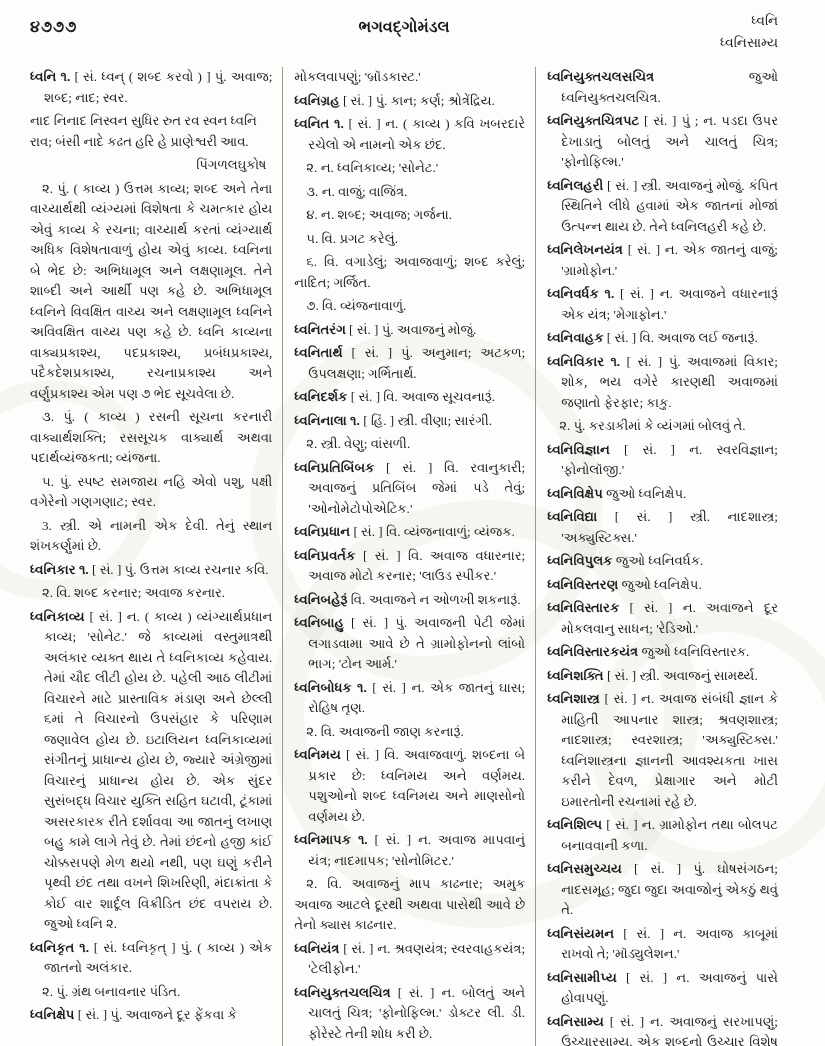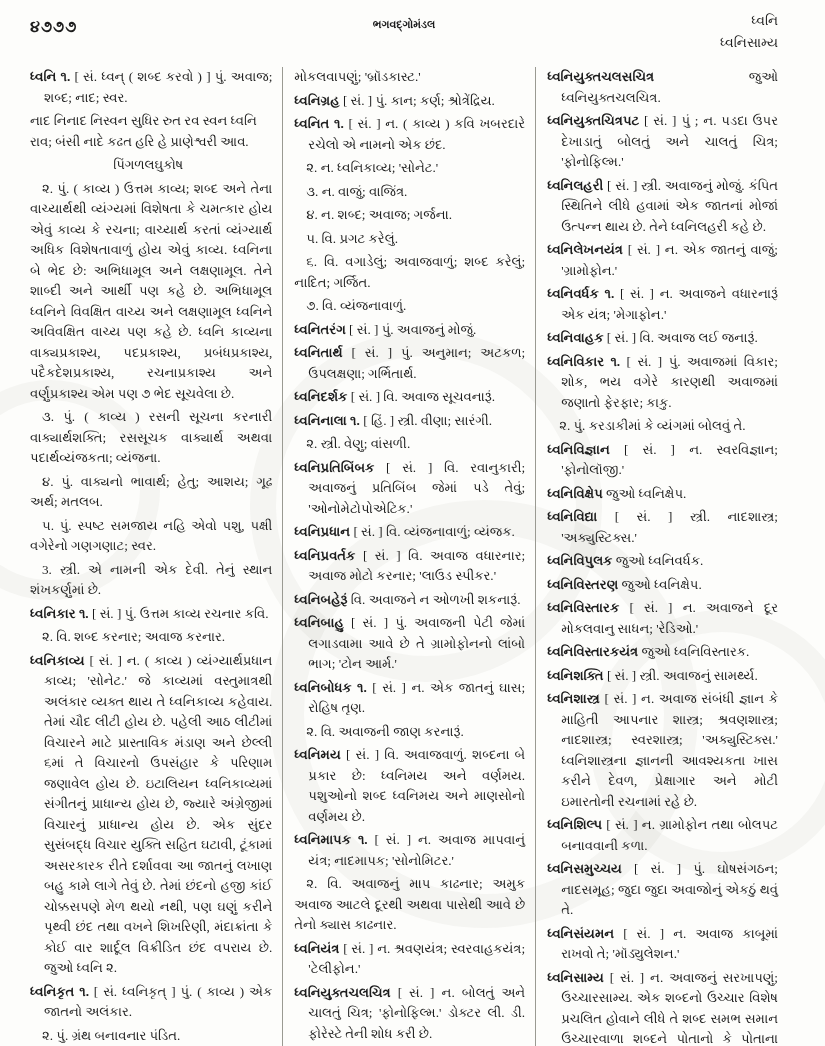--- a/index.html
+++ b/index.html
@@ -15,36 +15,36 @@
   
   .watermark{position:absolute;inset:0;pointer-events:none;z-index:0;}
   .ring{position:absolute;border-radius:50%;border:26px solid rgba(90,90,80,0.05);}
   .ring.r1{width:300px;height:300px;left:250px;top:330px;}
   .ring.r2{width:360px;height:360px;left:270px;top:500px;border-width:34px;}
   .ring.r3{width:220px;height:220px;left:590px;top:610px;border-width:22px;}
   .ring.r4{width:180px;height:180px;left:-60px;top:380px;border-width:20px;}
 
   header{position:relative;z-index:1;display:flex;align-items:flex-start;margin-bottom:14px;}
   .pageno{width:160px;font-weight:bold;font-size:16px;letter-spacing:1px;padding-top:8px;}
-  .title{flex:1;text-align:center;font-weight:bold;font-size:11px;padding-top:8px;}
+  .title{flex:1;text-align:center;font-weight:bold;font-size:16px;padding-top:8px;}
   .guides{width:160px;text-align:right;font-weight:normal;font-size:13.5px;line-height:1.6;}
 
   main.columns{position:relative;z-index:1;display:flex;align-items:stretch;}
   section.col{
     width:253px;box-sizing:border-box;
     font-size:13.2px;line-height:20.5px;
     text-align:justify;
   }
   section.col + section.col{border-left:1px solid #9a9a92;margin-left:10px;padding-left:11px;}
   section.col p{margin:0 0 3px 0;}
   p.entry{padding-left:14px;text-indent:-14px;}
   p.sense{text-indent:12px;}
   p.cont{text-indent:0;}
   p.verse{margin-left:6px;text-align:left;}
-  p.attrib{text-align:center;margin-top:-2px;padding-right:6px;}
+  p.attrib{text-align:right;margin-top:-2px;padding-right:6px;}
   b.hw{font-weight:bold;}
 </style>
 </head>
 <body>
 
 <div class="page">
 
   <div class="watermark">
     <div class="ring r1"></div>
     <div class="ring r2"></div>
@@ -61,21 +61,20 @@
     </div>
   </header>
 
   <main class="columns">
     <section class="col">
         <p class="entry"><b class="hw">ધ્વનિ ૧. </b>[ સં. ધ્વન્ ( શબ્દ કરવો ) ] પું. અવાજ; શબ્દ; નાદ; સ્વર.</p>
         <p class="verse">નાદ નિનાદ નિસ્વન સુધિર રુત રવ સ્વન ધ્વનિ રાવ; બંસી નાદે કઢત હરિ હે પ્રાણેશ્વરી આવ.</p>
         <p class="attrib">પિંગળલઘુકોષ</p>
         <p class="sense">૨. પું. ( કાવ્ય ) ઉત્તમ કાવ્ય; શબ્દ અને તેના વાચ્યાર્થથી વ્યંગ્યમાં વિશેષતા કે ચમત્કાર હોય એવું કાવ્ય કે રચના; વાચ્યાર્થ કરતાં વ્યંગ્યાર્થ અધિક વિશેષતાવાળું હોય એવું કાવ્ય. ધ્વનિના બે ભેદ છે: અભિધામૂલ અને લક્ષણામૂલ. તેને શાબ્દી અને આર્થી પણ કહે છે. અભિધામૂલ ધ્વનિને વિવક્ષિત વાચ્ય અને લક્ષણામૂલ ધ્વનિને અવિવક્ષિત વાચ્ય પણ કહે છે. ધ્વનિ કાવ્યના વાક્યપ્રકાશ્ય, પદપ્રકાશ્ય, પ્રબંધપ્રકાશ્ય, પદૈકદેશપ્રકાશ્ય, રચનાપ્રકાશ્ય અને વર્ણુપ્રકાશ્ય એમ પણ ૭ ભેદ સૂચવેલા છે.</p>
         <p class="sense">૩. પું. ( કાવ્ય ) રસની સૂચના કરનારી વાક્યાર્થશક્તિ; રસસૂચક વાક્યાર્થ અથવા પદાર્થવ્યંજકતા; વ્યંજના.</p>
-        <p class="sense">૪. પું. વાક્યનો ભાવાર્થ; હેતુ; આશય; ગૂઢ અર્થ; મતલબ.</p>
         <p class="sense">૫. પું. સ્પષ્ટ સમજાય નહિ એવો પશુ, પક્ષી વગેરેનો ગણગણાટ; સ્વર.</p>
         <p class="sense">3. સ્ત્રી. એ નામની એક દેવી. તેનું સ્થાન શંખકર્ણુમાં છે.</p>
         <p class="entry"><b class="hw">ધ્વનિકાર ૧. </b>[ સં. ] પું. ઉત્તમ કાવ્ય રચનાર કવિ.</p>
         <p class="sense">૨. વિ. શબ્દ કરનાર; અવાજ કરનાર.</p>
         <p class="entry"><b class="hw">ધ્વનિકાવ્ય </b>[ સં. ] ન. ( કાવ્ય ) વ્યંગ્યાર્થપ્રધાન કાવ્ય; 'સોનેટ.' જે કાવ્યમાં વસ્તુમાત્રથી અલંકાર વ્યક્ત થાય તે ધ્વનિકાવ્ય કહેવાય. તેમાં ચૌદ લીટી હોય છે. પહેલી આઠ લીટીમાં વિચારને માટે પ્રાસ્તાવિક મંડાણ અને છેલ્લી ૬માં તે વિચારનો ઉપસંહાર કે પરિણામ જણાવેલ હોય છે. ઇટાલિયન ધ્વનિકાવ્યમાં સંગીતનું પ્રાધાન્ય હોય છે, જ્યારે અંગ્રેજીમાં વિચારનું પ્રાધાન્ય હોય છે. એક સુંદર સુસંબદ્ધ વિચાર યુક્તિ સહિત ઘટાવી, ટૂંકામાં અસરકારક રીતે દર્શાવવા આ જાતનું લખાણ બહુ કામે લાગે તેવું છે. તેમાં છંદનો હજી કાંઈ ચોક્કસપણે મેળ થયો નથી, પણ ઘણું કરીને પૃથ્વી છંદ તથા વખને શિખરિણી, મંદાક્રાંતા કે કોઈ વાર શાર્દૂલ વિક્રીડિત છંદ વપરાય છે. જુઓ ધ્વનિ ૨.</p>
         <p class="entry"><b class="hw">ધ્વનિકૃત ૧. </b>[ સં. ધ્વનિકૃત્ ] પું. ( કાવ્ય ) એક જાતનો અલંકાર.</p>
         <p class="sense">૨. પું. ગ્રંથ બનાવનાર પંડિત.</p>
         <p class="entry"><b class="hw">ધ્વનિક્ષેપ </b>[ સં. ] પું. અવાજને દૂર ફેંકવા કે</p>
       </section>
     <section class="col">
@@ -120,17 +119,18 @@
         <p class="entry"><b class="hw">ધ્વનિવિદ્યા </b>[ સં. ] સ્ત્રી. નાદશાસ્ત્ર; 'અક્યુસ્ટિક્સ.'</p>
         <p class="entry"><b class="hw">ધ્વનિવિપુલક </b>જુઓ ધ્વનિવર્ધક.</p>
         <p class="entry"><b class="hw">ધ્વનિવિસ્તરણ </b>જુઓ ધ્વનિક્ષેપ.</p>
         <p class="entry"><b class="hw">ધ્વનિવિસ્તારક </b>[ સં. ] ન. અવાજને દૂર મોકલવાનુ સાધન; 'રેડિઓ.'</p>
         <p class="entry"><b class="hw">ધ્વનિવિસ્તારકયંત્ર </b>જુઓ ધ્વનિવિસ્તારક.</p>
         <p class="entry"><b class="hw">ધ્વનિશક્તિ </b>[ સં. ] સ્ત્રી. અવાજનું સામર્થ્ય.</p>
         <p class="entry"><b class="hw">ધ્વનિશાસ્ત્ર </b>[ સં. ] ન. અવાજ સંબંધી જ્ઞાન કે માહિતી આપનાર શાસ્ત્ર; શ્રવણશાસ્ત્ર; નાદશાસ્ત્ર; સ્વરશાસ્ત્ર; 'અક્યુસ્ટિક્સ.' ધ્વનિશાસ્ત્રના જ્ઞાનની આવશ્યકતા ખાસ કરીને દેવળ, પ્રેક્ષાગાર અને મોટી ઇમારતોની રચનામાં રહે છે.</p>
         <p class="entry"><b class="hw">ધ્વનિશિલ્પ </b>[ સં. ] ન. ગ્રામોફોન તથા બોલપટ બનાવવાની કળા.</p>
         <p class="entry"><b class="hw">ધ્વનિસમુચ્ચય </b>[ સં. ] પું. ઘોષસંગઠન; નાદસમૂહ; જુદા જુદા અવાજોનું એકઠું થવું તે.</p>
         <p class="entry"><b class="hw">ધ્વનિસંયમન </b>[ સં. ] ન. અવાજ કાબૂમાં રાખવો તે; 'મૉડ્યુલેશન.'</p>
+        <p class="entry"><b class="hw">ધ્વનિસામીપ્ય </b>[ સં. ] ન. અવાજનું પાસે હોવાપણું.</p>
         <p class="entry"><b class="hw">ધ્વનિસામ્ય </b>[ સં. ] ન. અવાજનું સરખાપણું; ઉચ્ચારસામ્ય. એક શબ્દનો ઉચ્ચાર વિશેષ પ્રચલિત હોવાને લીધે તે શબ્દ સમભ સમાન ઉચ્ચારવાળા શબ્દને પોતાનો કે પોતાના જેવો</p>
       </section>
   </main>
 
 </div>
 
 </body></html>

